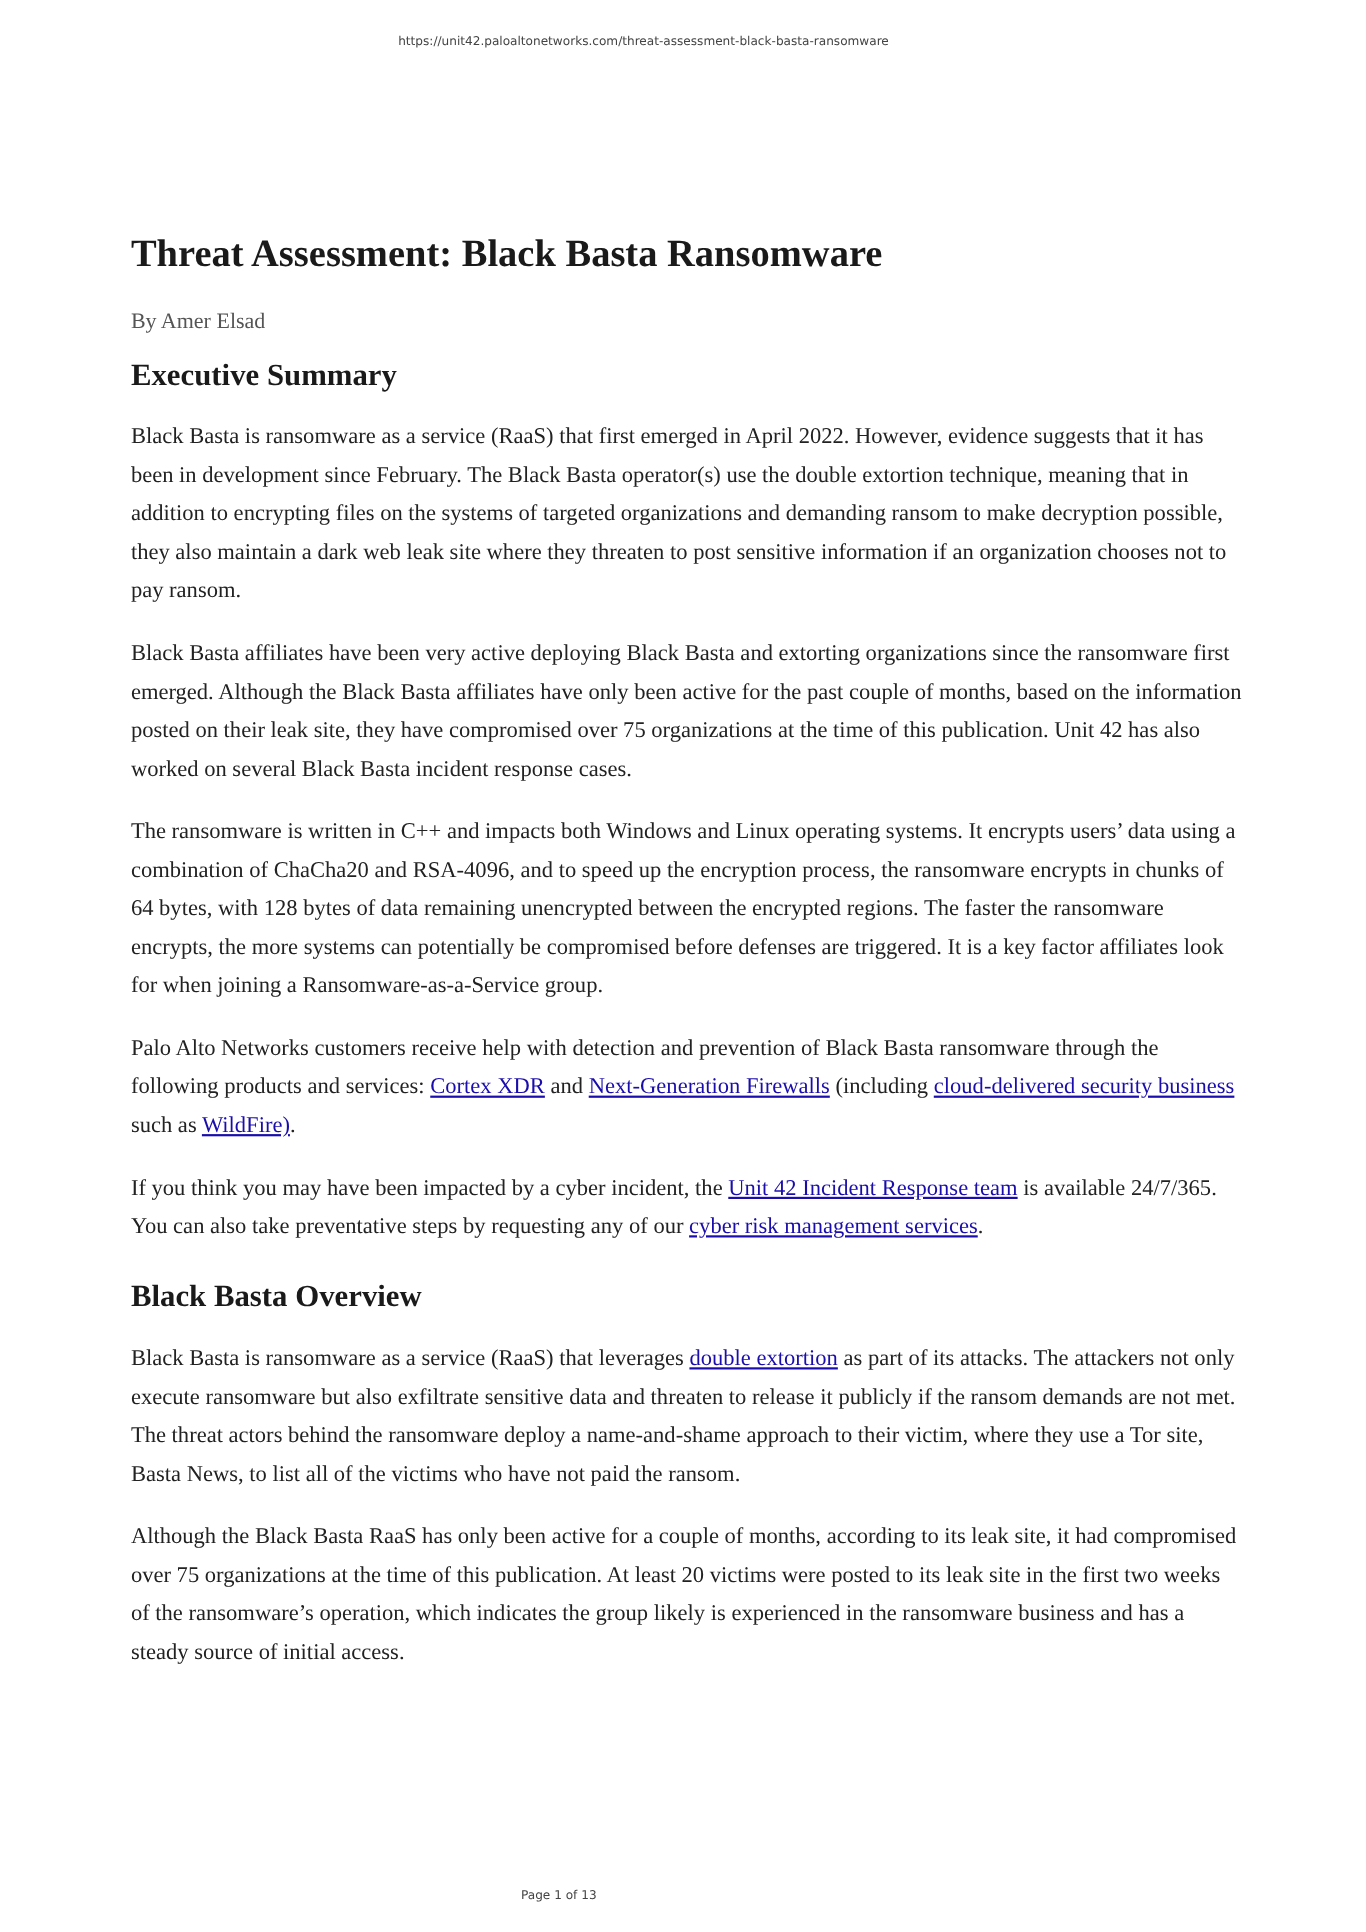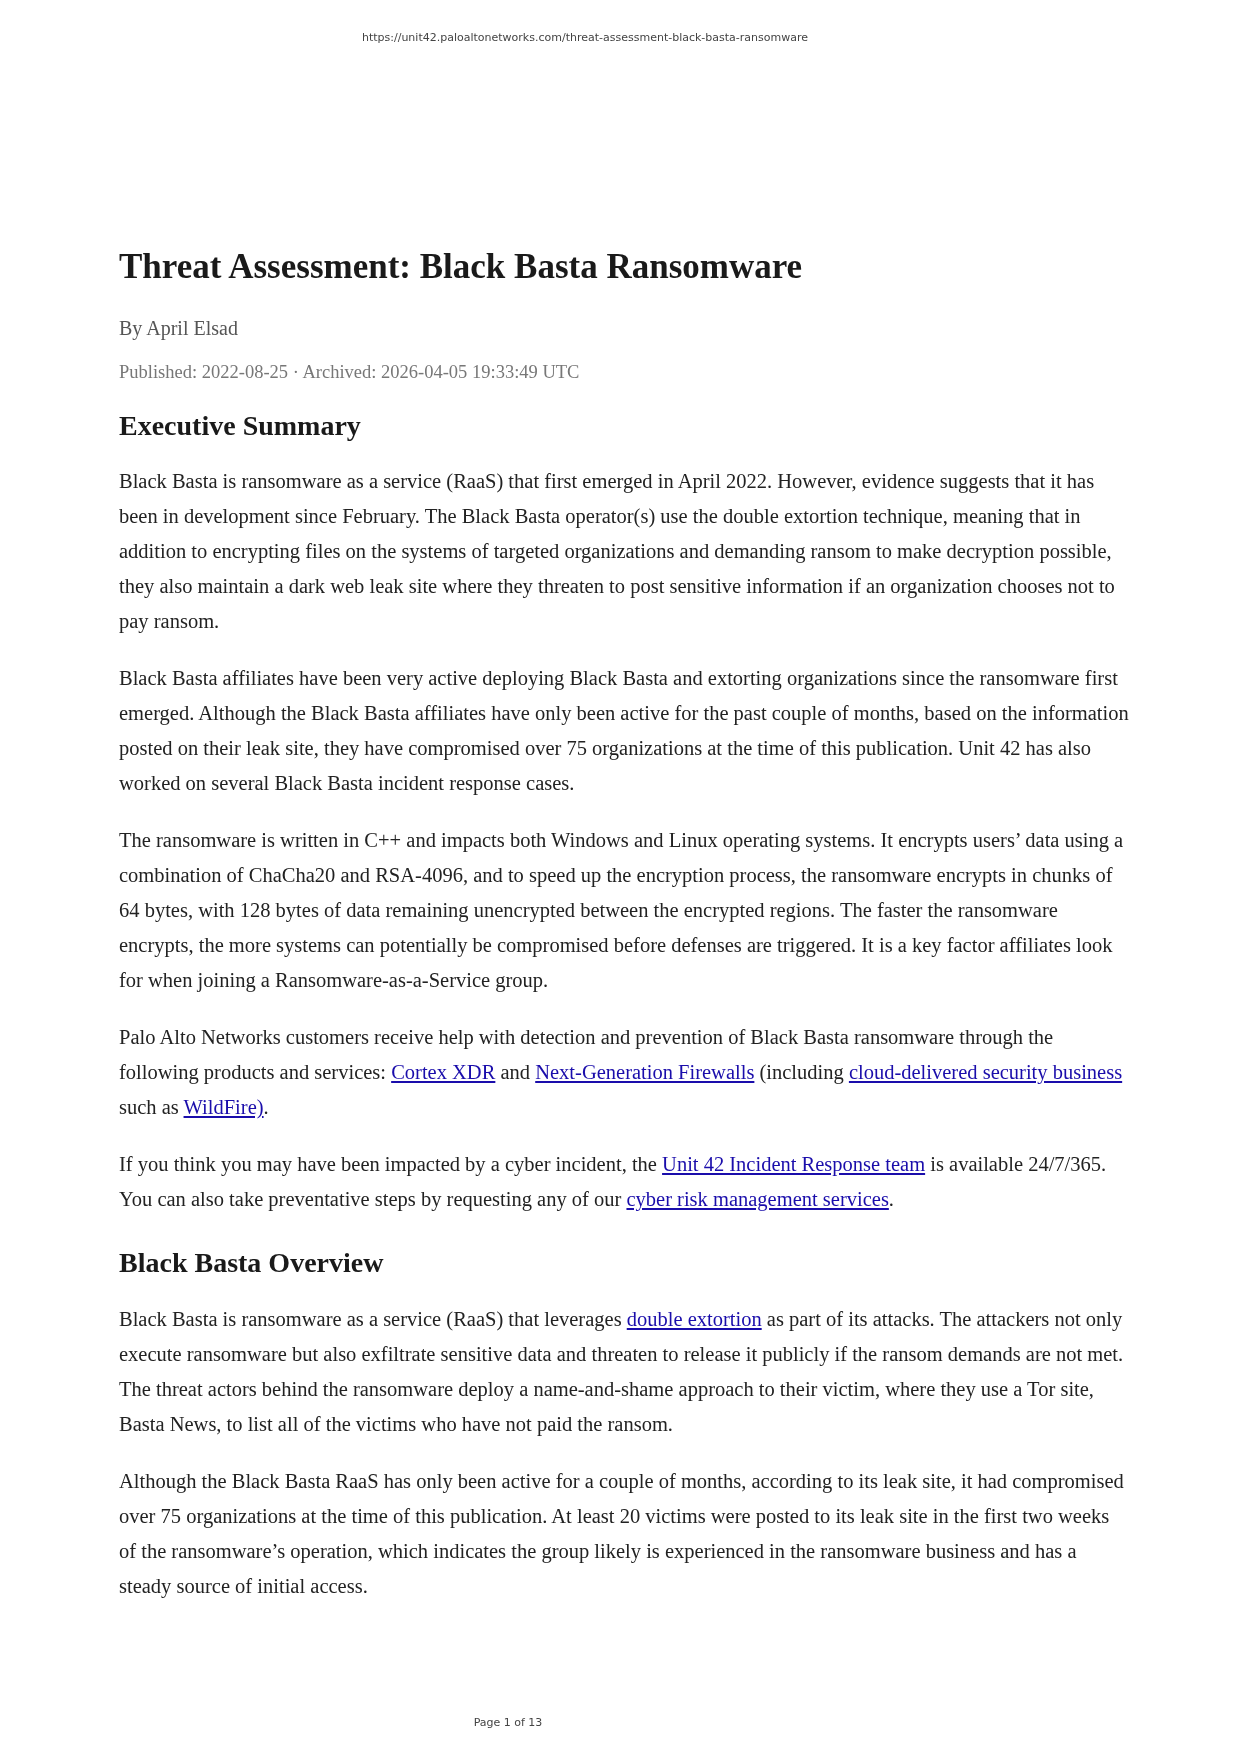--- a/index.html
+++ b/index.html
@@ -3,21 +3,21 @@
 <meta charset="utf-8">
 <style>
   html, body { margin: 0; padding: 0; background: #ffffff; }
   body { width: 1242px; height: 1756px; position: relative; overflow: hidden; }
   .url-header {
     position: absolute; top: 31px; left: 0; width: 1170px; text-align: center;
     font-family: "DejaVu Sans", sans-serif; font-size: 11px; color: #444;
   }
   .content {
     position: absolute; left: 119px; top: 210px; width: 1010px;
-    font-family: "Liberation Serif", serif; color: #222; margin-top: 36px;
+    font-family: "Liberation Serif", serif; color: #222;
   }
   h1 {
     font-family: "Liberation Serif", serif; font-size: 35px; font-weight: bold;
     margin: 0 0 26px 0; line-height: 1.2; color: #1a1a1a;
   }
   .byline { font-size: 20px; color: #555; margin: 0 0 18px 0; line-height: 1.4; }
   .meta { font-size: 18.5px; color: #777; margin: 0 0 22px 0; line-height: 1.4; }
   h2 {
     font-size: 28px; font-weight: bold; margin: 0 0 20px 0; line-height: 1.3; color: #1a1a1a;
   }
@@ -31,22 +31,21 @@
     font-family: "DejaVu Sans", sans-serif; font-size: 11px; color: #444;
   }
 </style>
 </head>
 <body>
 
 <div class="url-header">https://unit42.paloaltonetworks.com/threat-assessment-black-basta-ransomware</div>
 
 <main class="content">
   <h1>Threat Assessment: Black Basta Ransomware</h1>
-  <div class="byline">By April Elsad</div>
-  <div class="meta">Published: 2022-08-25 · Archived: 2026-04-05 19:33:49 UTC</div>
+  <div class="byline">By Amer Elsad</div>
 
   <section>
     <h2>Executive Summary</h2>
     <p>Black Basta is ransomware as a service (RaaS) that first emerged in April 2022. However, evidence suggests that it has been in development since February. The Black Basta operator(s) use the double extortion technique, meaning that in addition to encrypting files on the systems of targeted organizations and demanding ransom to make decryption possible, they also maintain a dark web leak site where they threaten to post sensitive information if an organization chooses not to pay ransom.</p>
     <p>Black Basta affiliates have been very active deploying Black Basta and extorting organizations since the ransomware first emerged. Although the Black Basta affiliates have only been active for the past couple of months, based on the information posted on their leak site, they have compromised over 75 organizations at the time of this publication. Unit 42 has also worked on several Black Basta incident response cases.</p>
     <p>The ransomware is written in C++ and impacts both Windows and Linux operating systems. It encrypts users’ data using a combination of ChaCha20 and RSA-4096, and to speed up the encryption process, the ransomware encrypts in chunks of 64 bytes, with 128 bytes of data remaining unencrypted between the encrypted regions. The faster the ransomware encrypts, the more systems can potentially be compromised before defenses are triggered. It is a key factor affiliates look for when joining a Ransomware-as-a-Service group.</p>
     <p><span>Palo Alto Networks customers receive help with detection and prevention of Black Basta ransomware through the following products and services: </span><a href="#">Cortex XDR</a><span> and </span><a href="#">Next-Generation Firewalls</a><span> (including </span><a href="#">cloud-delivered security business</a><span> such as </span><a href="#">WildFire)</a><span>.</span></p>
     <p><span>If you think you may have been impacted by a cyber incident, the </span><a href="#">Unit 42 Incident Response team</a><span> is available 24/7/365. You can also take preventative steps by requesting any of our </span><a href="#">cyber risk management services</a><span>.</span></p>
   </section>
 

